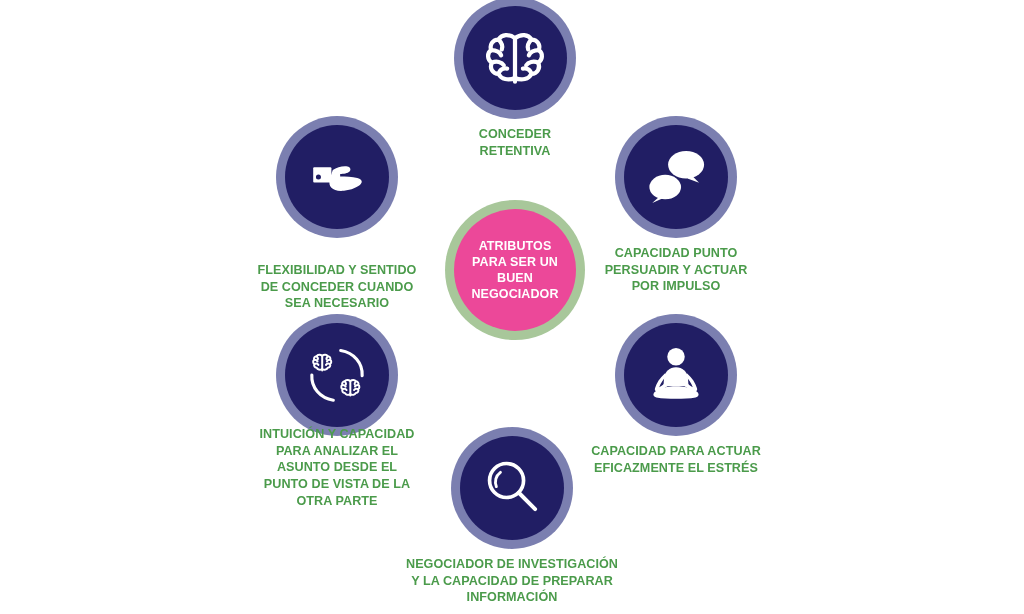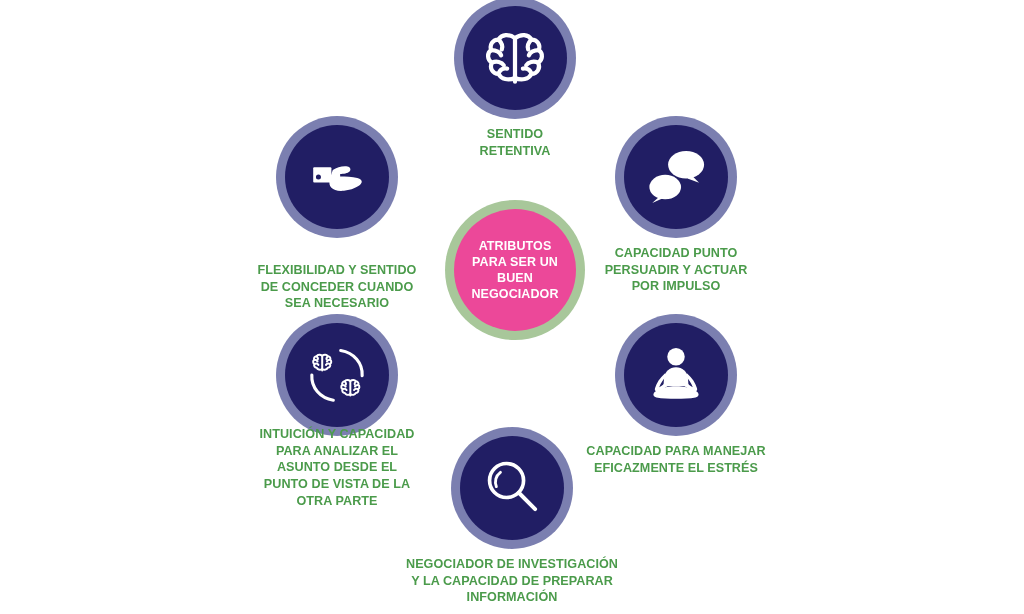--- a/index.html
+++ b/index.html
@@ -150,21 +150,21 @@
 
               <path d="M75 22 C70 27, 68 32, 70 37"></path>
               <path d="M86 38 C79 38, 73 41, 71 46"></path>
               <path d="M85 57 C78 54, 70 56, 67 61"></path>
               <path d="M75 74 C73 68, 68 65, 62 66"></path>
             </g>
           </svg>
         </span>
       </div>
     </div>
-    <div class="caption" style="top:68px;">SENTIDO
+    <div class="caption" style="top:68px;">CONCEDER
 RETENTIVA</div>
   </div>
 
   <div class="node" style="left:337px; top:177px;">
     <div class="disc spoke">
       <div class="core">
         <span>
           <svg class="icon-svg" width="70" height="70" viewBox="0 0 100 100" aria-hidden="true">
             <g fill="#ffffff">
 
@@ -305,21 +305,21 @@
                        C16.5 77, 17 81, 22 82
                        C30 83.5, 40 84, 50 84
                        C60 84, 70 83.5, 78 82
                        C83 81, 83.5 77, 80 74
                        C74 69, 62 66, 50 66 Z"></path>
             </g>
           </svg>
         </span>
       </div>
     </div>
-    <div class="caption" style="top:68px;">CAPACIDAD PARA MANEJAR
+    <div class="caption" style="top:68px;">CAPACIDAD PARA ACTUAR
 EFICAZMENTE EL ESTRÉS</div>
   </div>
 
   <div class="node" style="left:512px; top:488px;">
     <div class="disc spoke">
       <div class="core">
         <span>
           <svg class="icon-svg" width="68" height="68" viewBox="0 0 100 100" aria-hidden="true">
             <g fill="none" stroke="#ffffff" stroke-linecap="round">
               <circle cx="42" cy="39" r="25" stroke-width="5.4"></circle>

